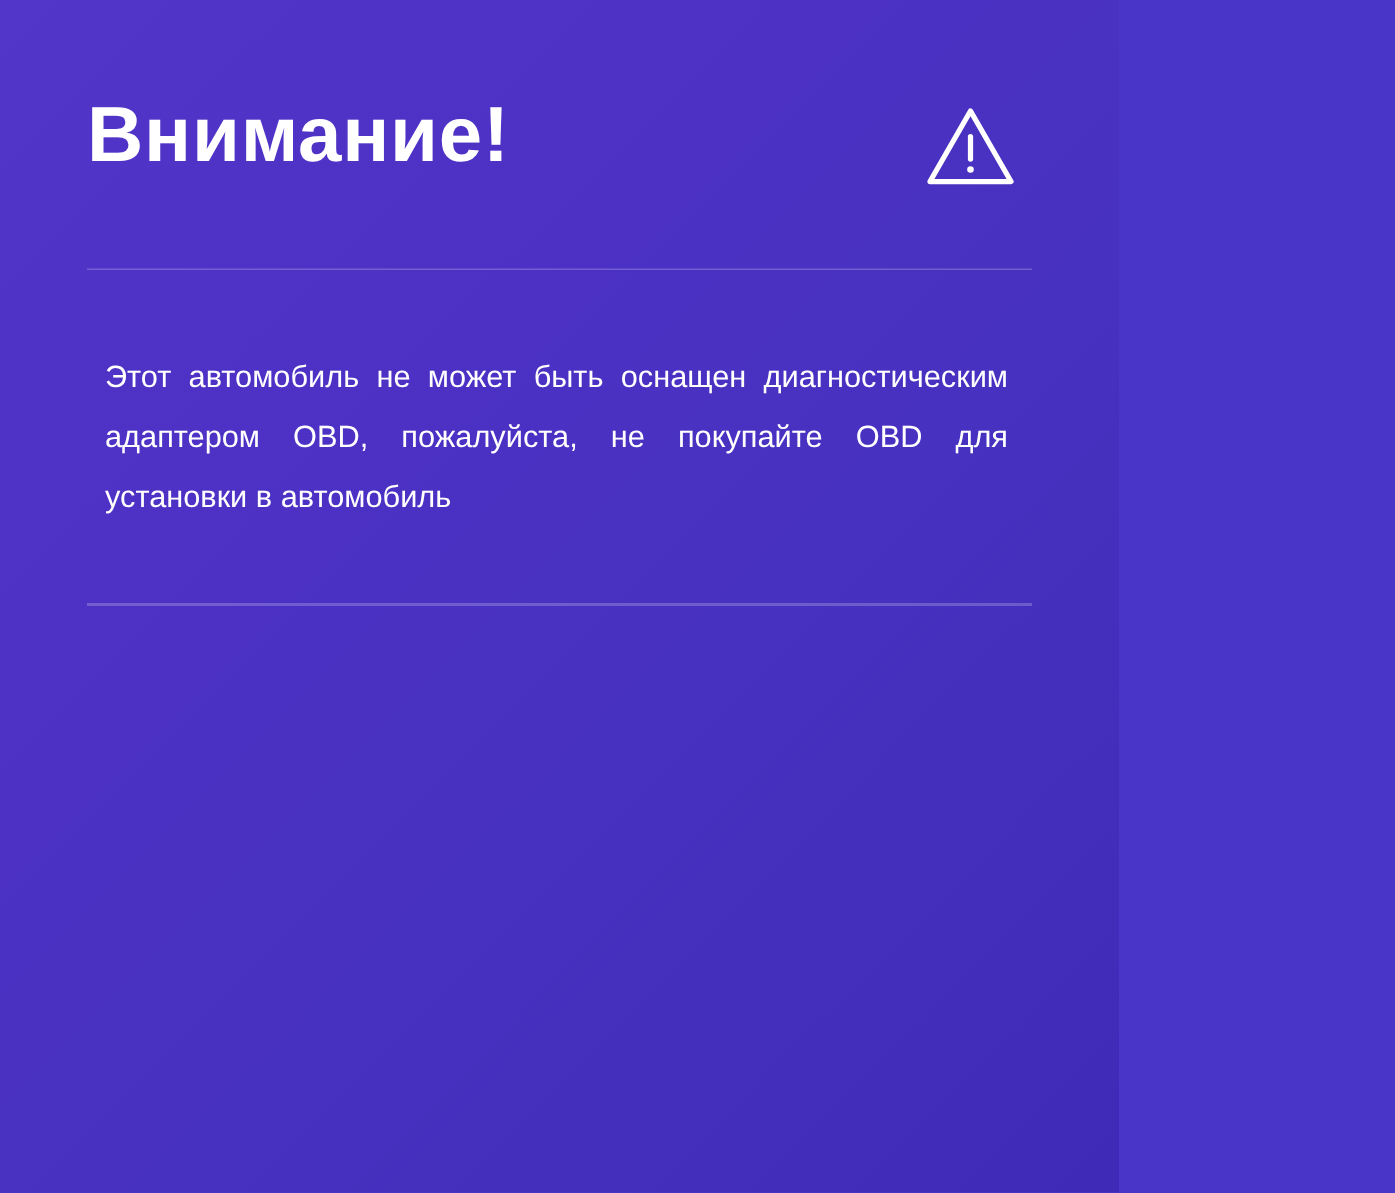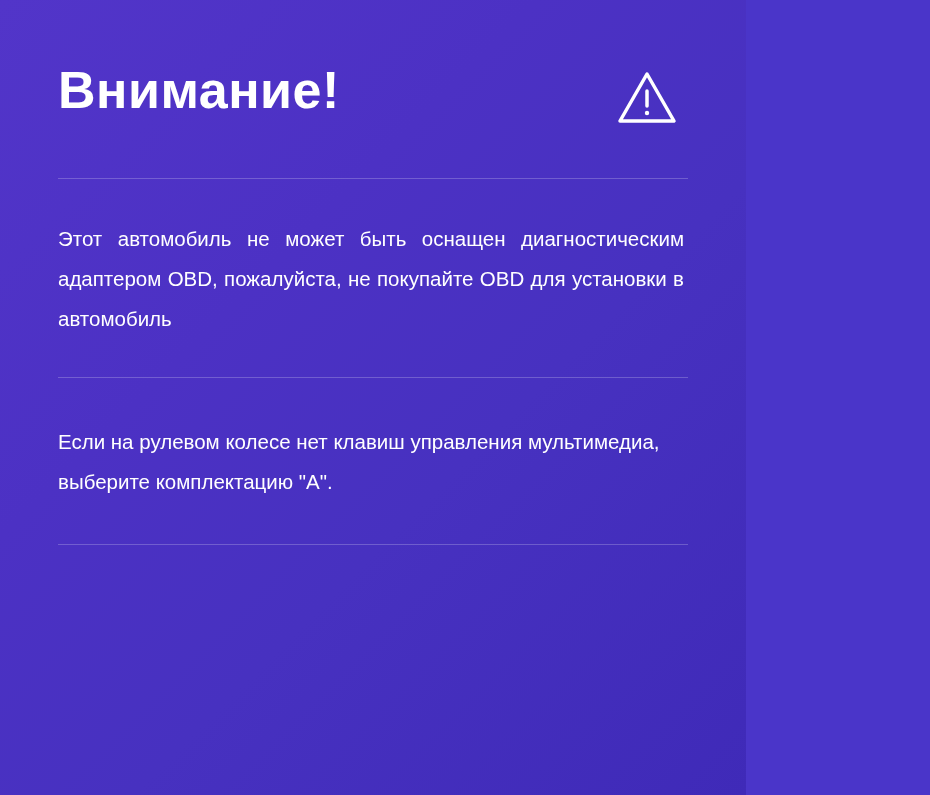--- a/index.html
+++ b/index.html
@@ -48,21 +48,21 @@
   }
   .divider.first {
     margin-top: 47px;
   }
   .block {
     color: #ffffff;
     font-size: 20.5px;
     line-height: 1.95;
   }
   .block p {
-    margin: 0;
+    margin: 12px;
   }
   .block-1 {
     padding: 40px 4px 38px 0;
   }
   .block-2 {
     padding: 44px 4px 42px 0;
   }
   .block-3 {
     padding: 44px 4px 40px 0;
   }
@@ -88,20 +88,17 @@
   </div>
 
   <div class="divider first"></div>
 
   <div class="block block-1">
     <p class="justify">Этот автомобиль не может быть оснащен диагностическим адаптером OBD, пожалуйста, не покупайте OBD для установки в автомобиль</p>
   </div>
 
   <div class="divider"></div>
 
-  <div class="block block-2">
-    <p>Если на рулевом колесе нет клавиш управления мультимедиа, выберите комплектацию "A".</p>
-  </div>
 
   <div class="divider"></div>
 
 
 </div>
 
 </body></html>

